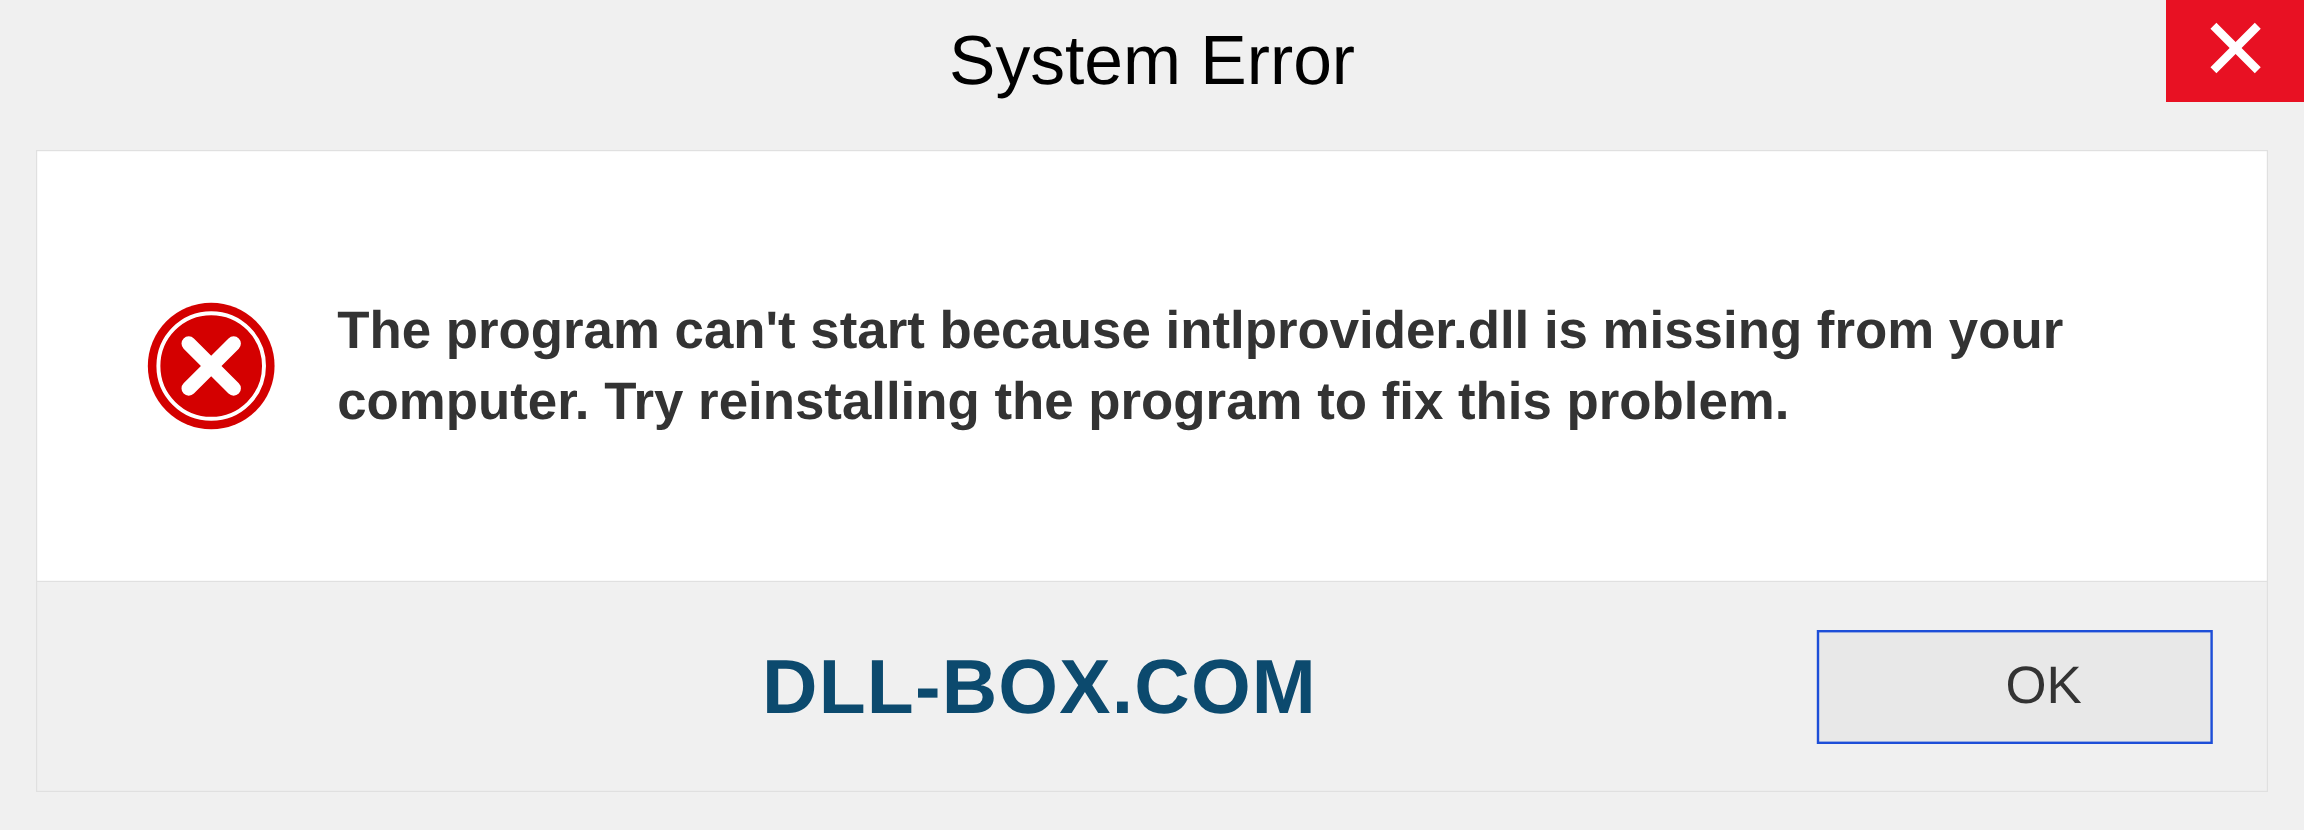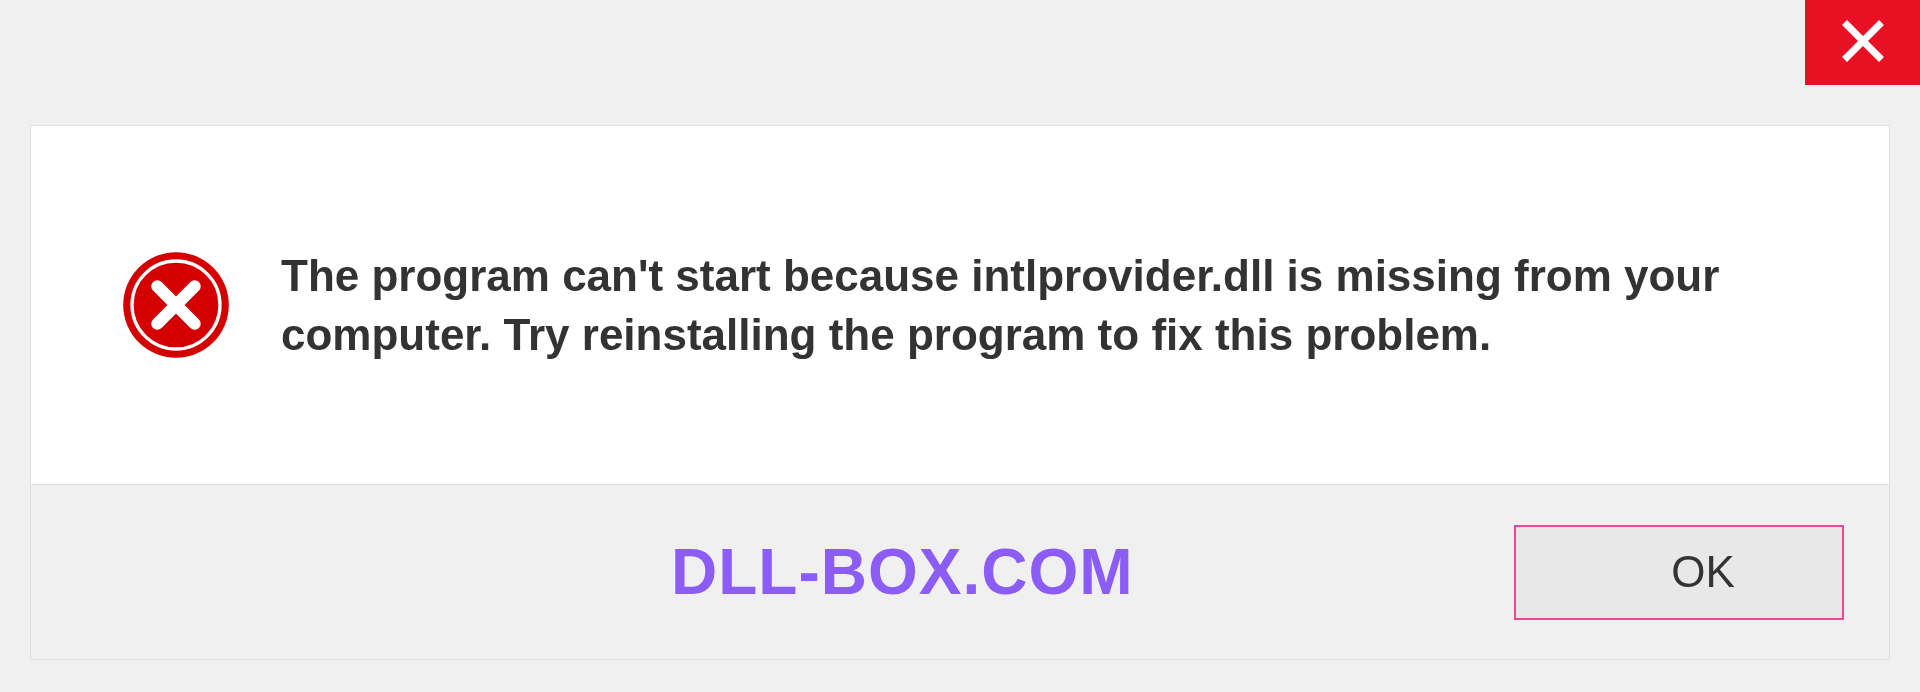--- a/index.html
+++ b/index.html
@@ -84,45 +84,46 @@
       border-right: 1px solid #e0e0e0;
       border-bottom: 1px solid #e0e0e0;
       display: flex;
       align-items: center;
       justify-content: flex-end;
       padding-right: 45px;
       position: absolute;
     }
     .watermark {
       position: absolute;
-      left: 640px;
+      left: 604px;
       font-size: 64px;
       font-weight: 800;
-      color: #8b5cf6;
+      color: #0c4a6e;
       letter-spacing: 1px;
       font-family: Arial, sans-serif;
     }
     .ok-btn {
       width: 330px;
       height: 95px;
       background: #e8e8e8;
-      border: 2px solid #ec4899;
+      border: 2px solid #1d4ed8;
       font-size: 44px;
       color: #333;
       display: flex;
       align-items: center;
       justify-content: center;
       cursor: pointer;
       padding-left: 48px;
     }
   </style>
 </head>
 <body>
 
 <div class="titlebar">
+  <span class="title">System Error</span>
   <div class="close-btn">
     <span>
       <svg viewBox="0 0 44 44">
         <line x1="6" y1="6" x2="38" y2="38" stroke="#ffffff" stroke-width="7" stroke-linecap="square"></line>
         <line x1="38" y1="6" x2="6" y2="38" stroke="#ffffff" stroke-width="7" stroke-linecap="square"></line>
       </svg>
     </span>
   </div>
 </div>
 

